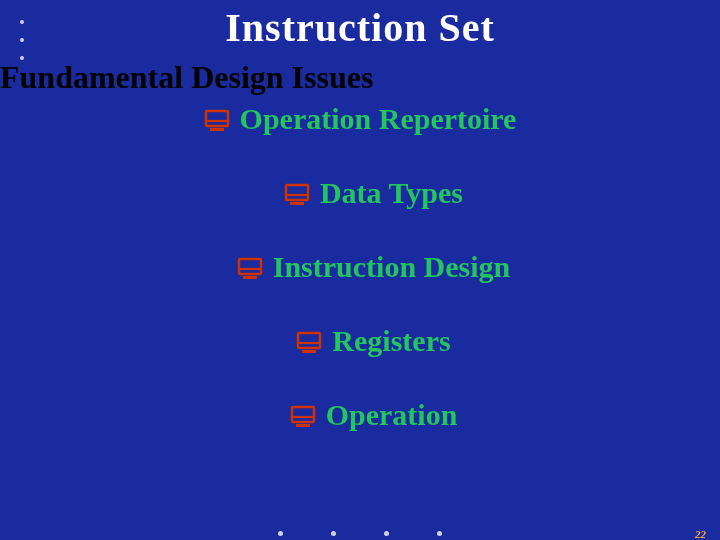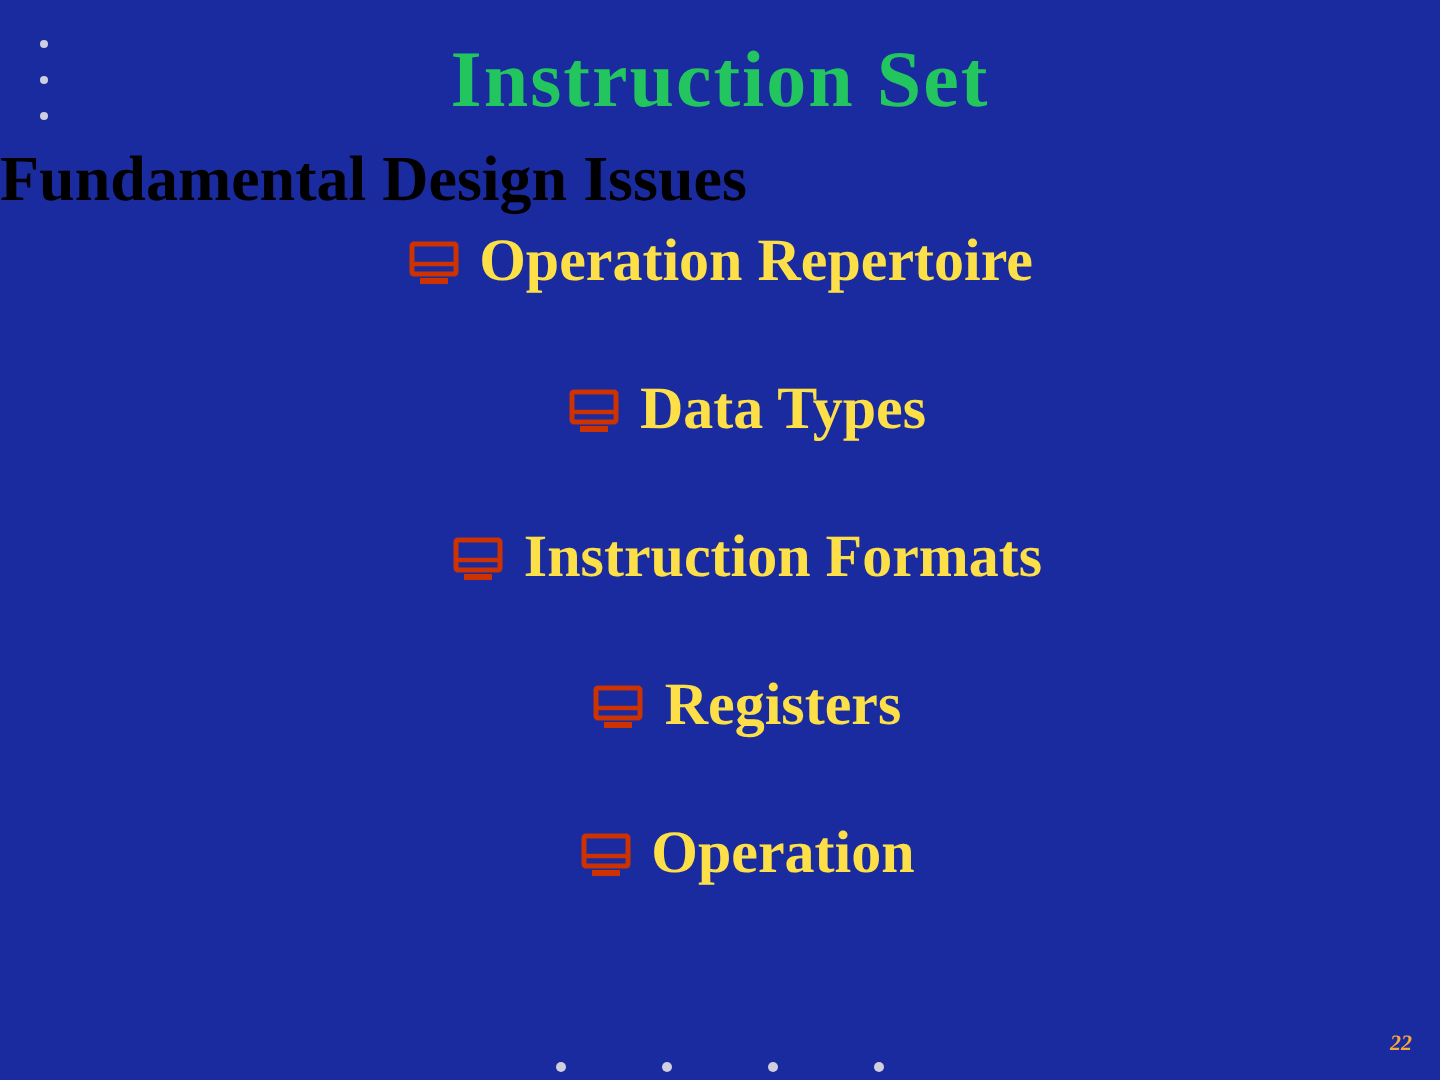--- a/index.html
+++ b/index.html
@@ -11,52 +11,52 @@
   }
   body {
     background: #1a2a9f;
     font-family: "Times New Roman", Times, serif;
     position: relative;
   }
   .title {
     text-align: center;
     font-size: 40px;
     font-weight: bold;
-    color: #22c55e;
-    padding-top: 16px;
+    color: #ffffff;
+    padding-top: 4px;
     letter-spacing: 1px;
   }
   .subtitle {
     text-align: left;
     font-size: 32px;
     font-weight: bold;
     color: #000000;
     margin-top: 8px;
   }
   .item {
     text-align: center;
     font-size: 30px;
     font-weight: bold;
-    color: #fde047;
+    color: #22c55e;
     margin-top: 6px;
   }
   .item.gap {
     margin-top: 40px;
     padding-left: 27px;
   }
   .bullet {
     display: inline-block;
     vertical-align: -4px;
     margin-right: 10px;
   }
   .bullet svg { display: block; }
   .page-number {
     position: absolute;
     right: 14px;
-    bottom: 12px;
+    bottom: 0;
     color: #f7a83c;
     font-size: 11px;
     font-style: italic;
     font-weight: bold;
   }
   
   .dots-left {
     position: absolute;
     left: 20px;
     top: 6px;
@@ -116,21 +116,21 @@
   </span><span>Data  Types</span>
 </div>
 
 <div class="item gap">
   <span class="bullet">
     <svg width="26" height="24">
         <rect x="2" y="2" width="22" height="15" rx="1" fill="none" stroke="#cc3300" stroke-width="2.5"></rect>
         <line x1="2" y1="12" x2="24" y2="12" stroke="#cc3300" stroke-width="2.2"></line>
         <rect x="6" y="19" width="14" height="3" fill="#cc3300"></rect>
       </svg>
-  </span><span>Instruction  Formats</span>
+  </span><span>Instruction  Design</span>
 </div>
 
 <div class="item gap">
   <span class="bullet">
     <svg width="26" height="24">
         <rect x="2" y="2" width="22" height="15" rx="1" fill="none" stroke="#cc3300" stroke-width="2.5"></rect>
         <line x1="2" y1="12" x2="24" y2="12" stroke="#cc3300" stroke-width="2.2"></line>
         <rect x="6" y="19" width="14" height="3" fill="#cc3300"></rect>
       </svg>
   </span><span>Registers</span>

